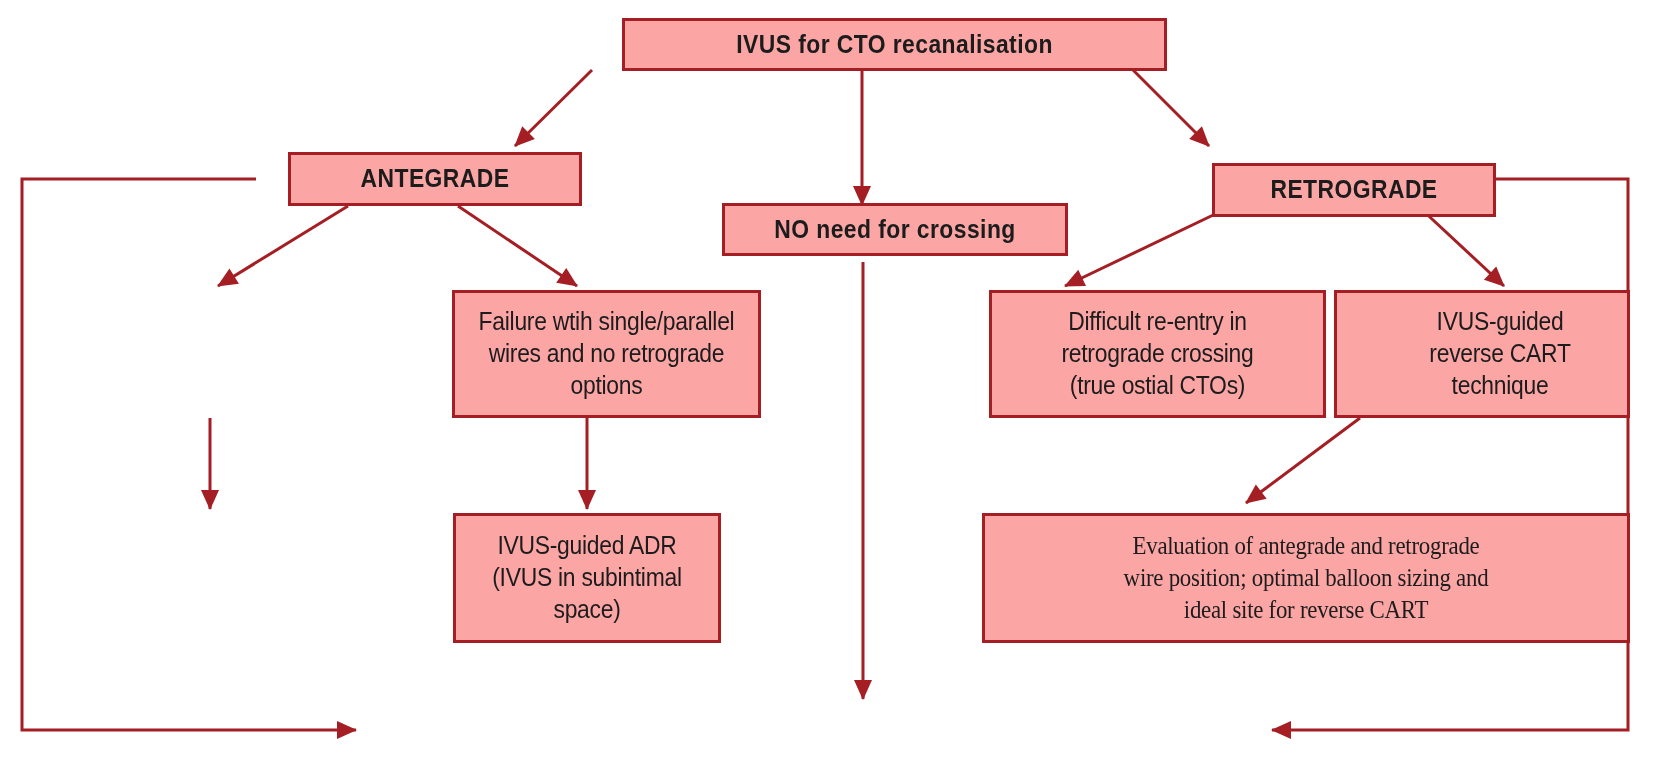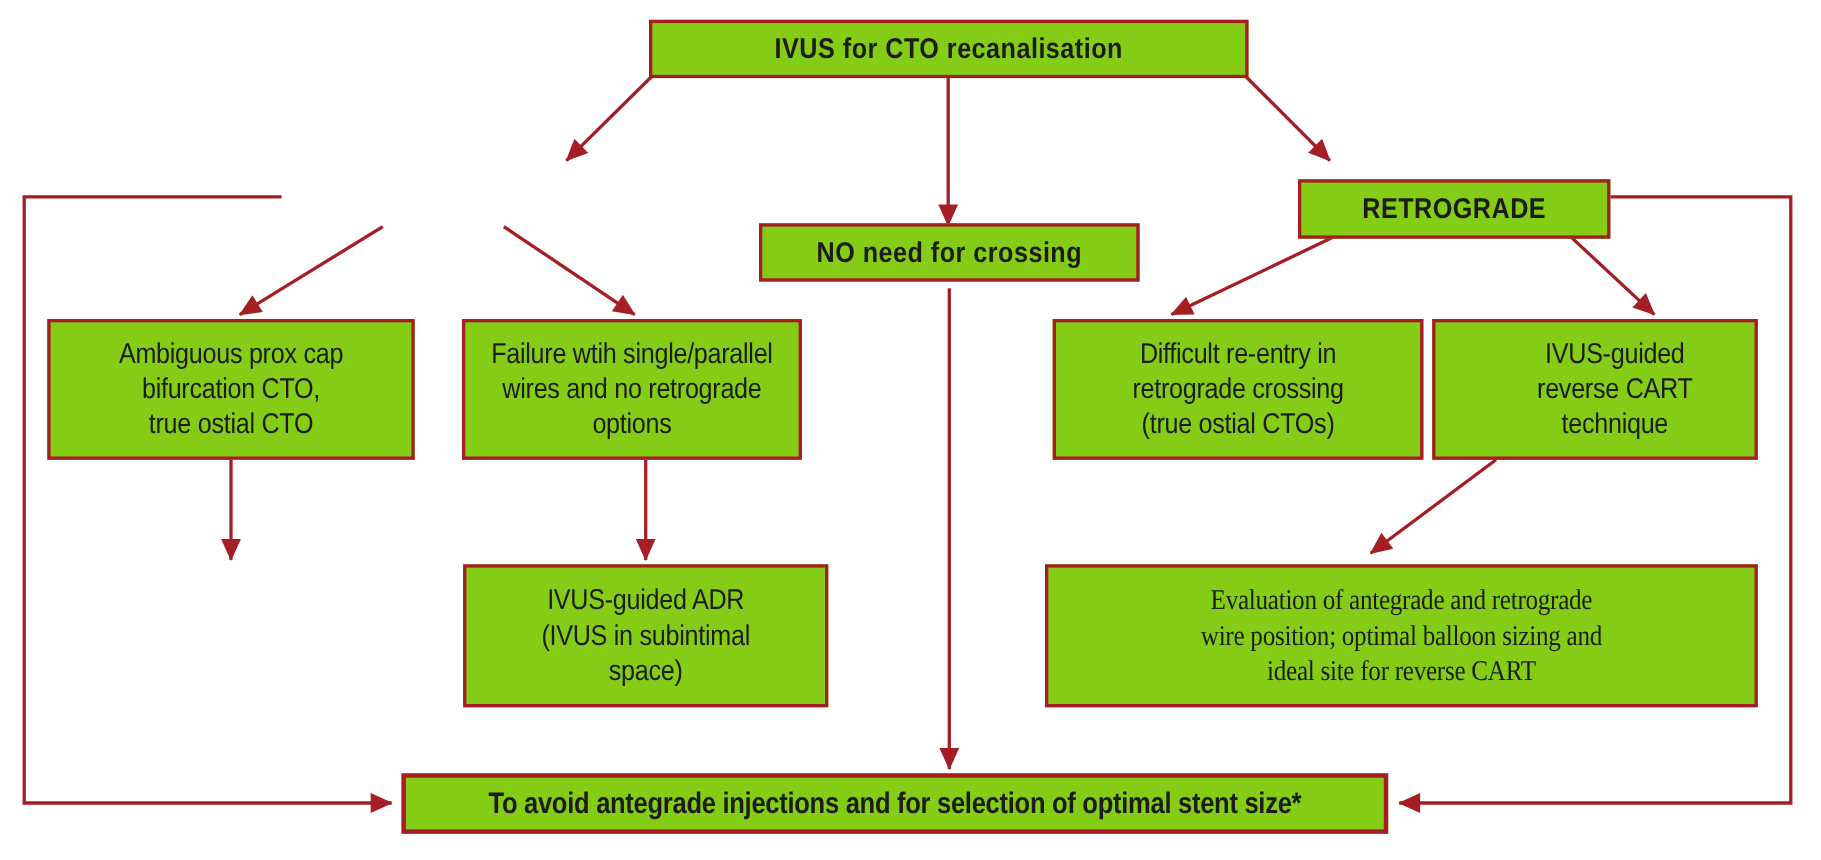--- a/index.html
+++ b/index.html
@@ -11,24 +11,25 @@
   .stage{
     position:relative;
     width:1655px;height:782px;
     background:#ffffff;
     overflow:hidden;
   }
   .lines{position:absolute;left:0;top:0;width:1655px;height:782px;}
   .node{
     position:absolute;
     border:3px solid var(--red);
-    background:#84cc16;
+    background:#fca5a5;
     display:flex;align-items:center;justify-content:flex-end;
     text-align:center;
     box-sizing:border-box;
+    margin-left:32px;
   }
   .node .txt{
     display:block;width:100%;
     white-space:pre-line;
     font-size:26px;line-height:1.22;
     letter-spacing:-0.3px;
     transform:scaleX(0.88);
     transform-origin:center;
   }
   .node.hdr .txt{font-weight:700;letter-spacing:0.5px;}
@@ -37,21 +38,21 @@
   
   .n-root      {left:590px; top:18px;  width:545px; height:53px;}
   .n-antegrade {left:256px; top:152px; width:294px; height:54px;}
   .n-retrograde{left:1180px;top:163px; width:284px; height:54px;}
   .n-no        {left:690px; top:203px; width:346px; height:53px;}
   .n-a1        {left:43px;  top:290px; width:334px; height:128px;}
   .n-a2        {left:420px; top:290px; width:309px; height:128px;}
   .n-r1        {left:957px; top:290px; width:337px; height:128px;}
   .n-r2        {left:1302px;top:290px; width:296px; height:128px;padding-left:36px;}
   .n-a1b       {left:45px;  top:513px; width:332px; height:130px;}
-  .n-a2b       {left:421px; top:513px; width:332px; height:130px;}
+  .n-a2b       {left:421px; top:513px; width:268px; height:130px;}
   .n-rb        {left:950px; top:513px; width:648px; height:130px;font-family:Liberation Serif, serif;}
   .n-footer    {left:365px; top:703px; width:897px; height:55px;}
 </style>
 </head>
 <body>
 
 <div class="stage">
 
   <svg class="lines" viewBox="0 0 1655 782" xmlns="http://www.w3.org/2000/svg">
     <defs>
@@ -73,34 +74,32 @@
       <path d="M863,262 L863,699" marker-end="url(#arr)"></path>
       <path d="M256,179 L22,179 L22,730 L356,730" marker-end="url(#arr)"></path>
       <path d="M1464,179 L1628,179 L1628,730 L1272,730" marker-end="url(#arr)"></path>
     </g>
   </svg>
 
   <div class="node hdr n-root">
     <span class="txt">IVUS for CTO recanalisation</span>
   </div>
 
+  <div class="node hdr n-antegrade">
+    <span class="txt">ANTEGRADE</span>
+  </div>
 
   <div class="node hdr n-retrograde">
     <span class="txt">RETROGRADE</span>
   </div>
 
   <div class="node hdr n-no">
     <span class="txt">NO need for crossing</span>
   </div>
 
-  <div class="node n-a1">
-    <span class="txt">Ambiguous prox cap
-bifurcation CTO,
-true ostial CTO</span>
-  </div>
 
   <div class="node n-a2">
     <span class="txt">Failure wtih single/parallel
 wires and no retrograde
 options</span>
   </div>
 
   <div class="node n-r1">
     <span class="txt">Difficult re-entry in
 retrograde crossing
@@ -119,17 +118,14 @@
 (IVUS in subintimal
 space)</span>
   </div>
 
   <div class="node n-rb">
     <span class="txt">Evaluation of antegrade and retrograde
 wire position; optimal balloon sizing and
 ideal site for reverse CART</span>
   </div>
 
-  <div class="node footer n-footer">
-    <span class="txt">To avoid antegrade injections and for selection of optimal stent size*</span>
-  </div>
 
 </div>
 
 </body></html>

